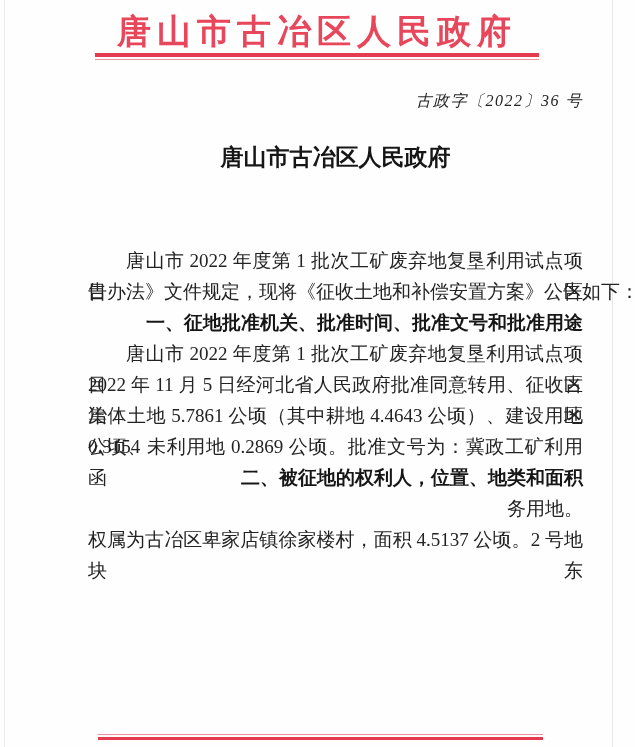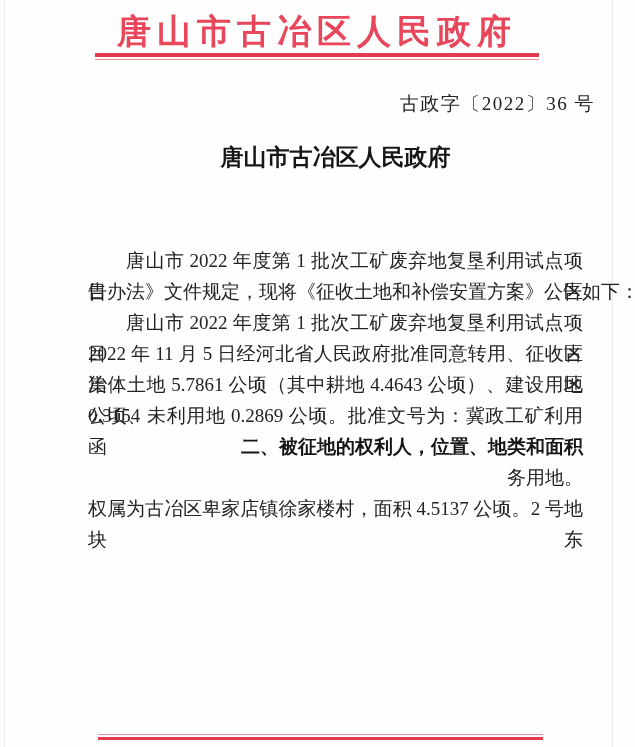--- a/index.html
+++ b/index.html
@@ -37,23 +37,23 @@
     white-space:nowrap;
   }
   .letterhead-rule-thick{
     margin-top:1px;height:4px;background:var(--red-rule);
   }
   .letterhead-rule-thin{
     margin-top:2px;height:1px;background:var(--red-rule-light);
   }
   
   .doc-number{
-    position:absolute;top:91px;right:40px;
-    font-size:19px;color:var(--ink);
-    letter-spacing:1.5px;white-space:nowrap;
+    position:absolute;top:91px;right:52px;
+    font-size:16px;color:var(--ink);
+    letter-spacing:1.5px;white-space:nowrap;font-style:italic;
   }
   
   .doc-title{
     position:absolute;left:88px;top:141px;width:495px;
     text-align:center;color:var(--ink-dark);
     font-weight:bold;font-size:23px;line-height:34px;
   }
   
   .doc-body{
     position:absolute;left:88px;top:245px;width:495px;
@@ -90,20 +90,21 @@
 
 <div class="doc-number">古政字〔2022〕36 号</div>
 
 <div class="doc-title">
   <div>唐山市古冶区人民政府</div>
 </div>
 
 <div class="doc-body">
     <div class="line fill ind">唐山市 2022 年度第 1 批次工矿废弃地复垦利用试点项目区</div>
     <div class="line">告办法》文件规定，现将《征收土地和补偿安置方案》公告如下：</div>
+    <div class="line heading ind">一、征地批准机关、批准时间、批准文号和批准用途</div>
     <div class="line fill ind">唐山市 2022 年度第 1 批次工矿废弃地复垦利用试点项目区</div>
     <div class="line fill">2022 年 11 月 5 日经河北省人民政府批准同意转用、征收古冶区</div>
     <div class="line fill">集体土地 5.7861 公顷（其中耕地 4.4643 公顷）、建设用地 0.3154</div>
     <div class="line fill">公顷、未利用地 0.2869 公顷。批准文号为：冀政工矿利用函</div>
     <div class="line heading ind">二、被征地的权利人，位置、地类和面积</div>
     <div class="line">务用地。</div>
     <div class="line fill">权属为古冶区卑家店镇徐家楼村，面积 4.5137 公顷。2 号地块东</div>
   </div>
 
 <div class="footer-rule">

